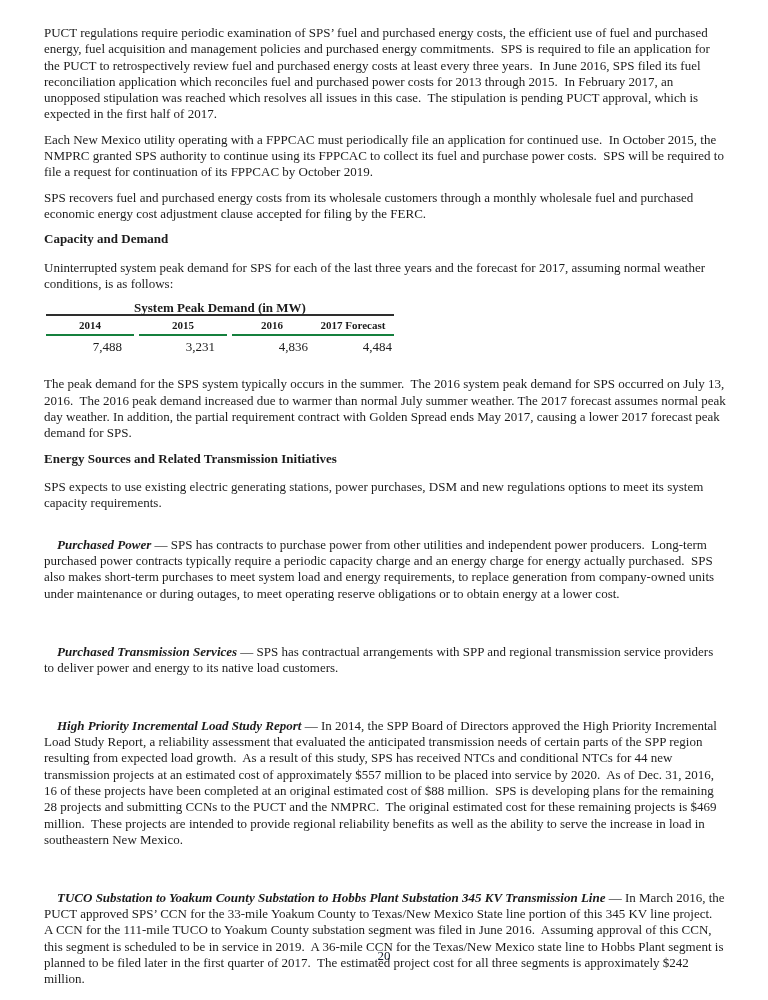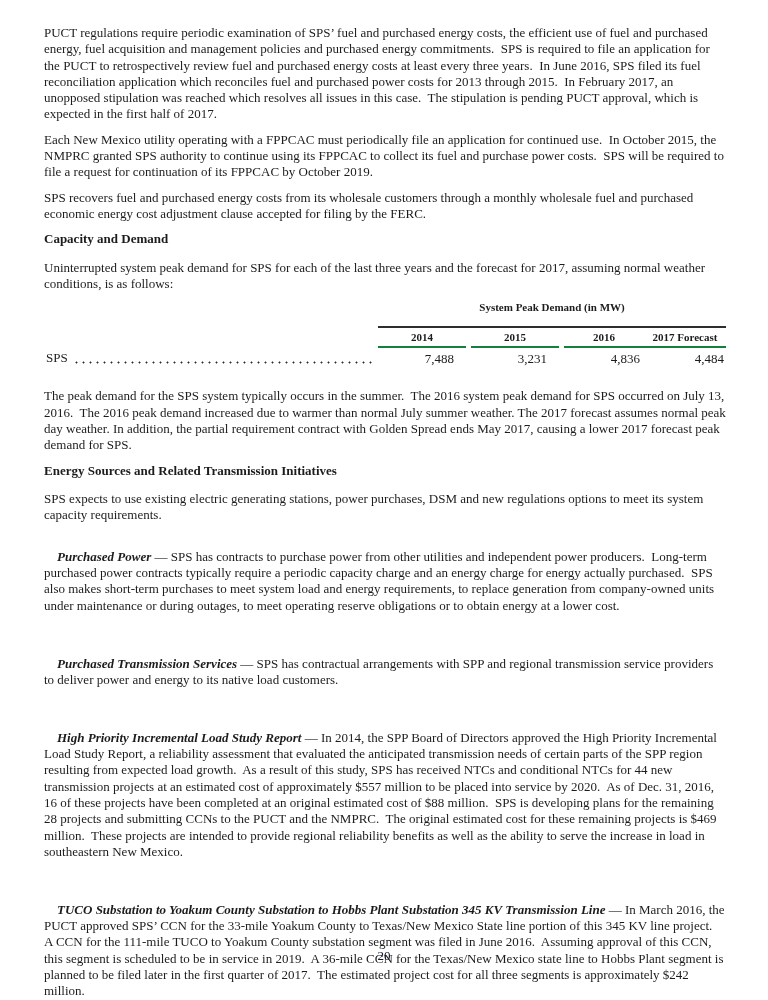--- a/index.html
+++ b/index.html
@@ -49,24 +49,24 @@
     height: 3px;
     margin: 0 2px 2px 5px;
     background-image: radial-gradient(circle, #2b2b2b 0.9px, transparent 1.1px);
     background-size: 7px 3px;
     background-repeat: repeat-x;
     background-position: left bottom;
   }
   .pd-cols { width: 348px; }
   .pd-title {
     font-weight: bold;
-    font-size: 11px;
+    font-size: 13px;
     line-height: 13px;
     text-align: center;
-    padding-bottom: 12px;
+    padding-bottom: 0;
     white-space: nowrap;
   }
   .pd-rule { height: 0; border-top: 2px solid #2e2e2e; }
   .pd-heads { display: flex; }
   .pd-head {
     font-weight: bold;
     font-size: 11px;
     line-height: 13px;
     text-align: center;
     padding: 3px 0 2px 0;
@@ -108,24 +108,20 @@
 
   <p class="para">Each New Mexico utility operating with a FPPCAC must periodically file an application for continued use.  In October 2015, the NMPRC granted SPS authority to continue using its FPPCAC to collect its fuel and purchase power costs.  SPS will be required to file a request for continuation of its FPPCAC by October 2019.</p>
 
   <p class="para">SPS recovers fuel and purchased energy costs from its wholesale customers through a monthly wholesale fuel and purchased economic energy cost adjustment clause accepted for filing by the FERC.</p>
 
   <h3 class="heading" style="font-size:13px;">Capacity and Demand</h3>
 
   <p class="para">Uninterrupted system peak demand for SPS for each of the last three years and the forecast for 2017, assuming normal weather conditions, is as follows:</p>
 
   <div class="pd-table">
-    <div class="pd-label-row">
-      <span class="pd-label">SPS</span>
-      <span class="dots"></span>
-    </div>
     <div class="pd-cols">
       <div class="pd-title">System Peak Demand (in MW)</div>
       <div class="pd-rule"></div>
       <div class="pd-heads">
         <div class="pd-head w1">2014</div>
         <div class="pd-head w2">2015</div>
         <div class="pd-head w3">2016</div>
         <div class="pd-head w4">2017 Forecast</div>
       </div>
       <div class="pd-vals">

